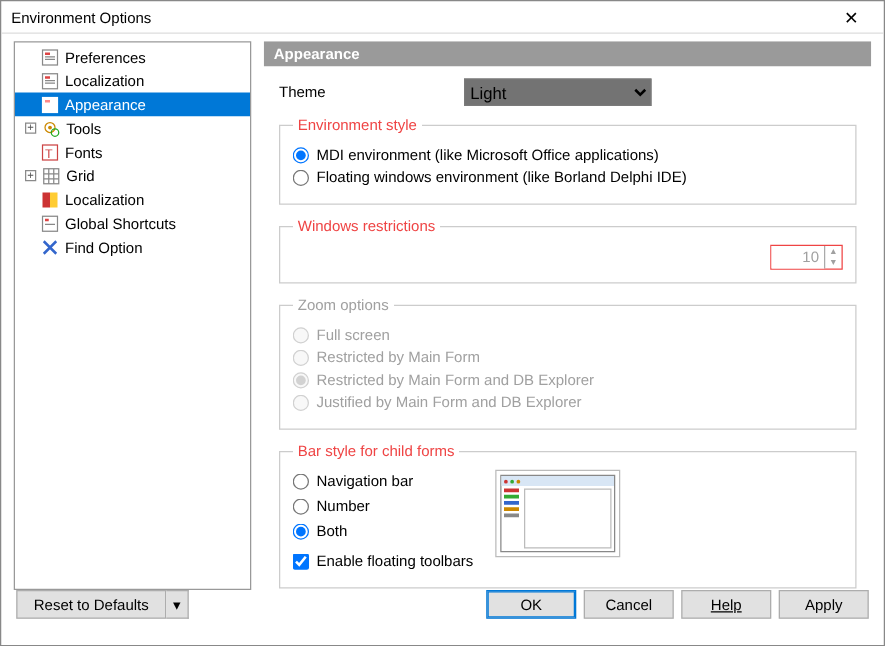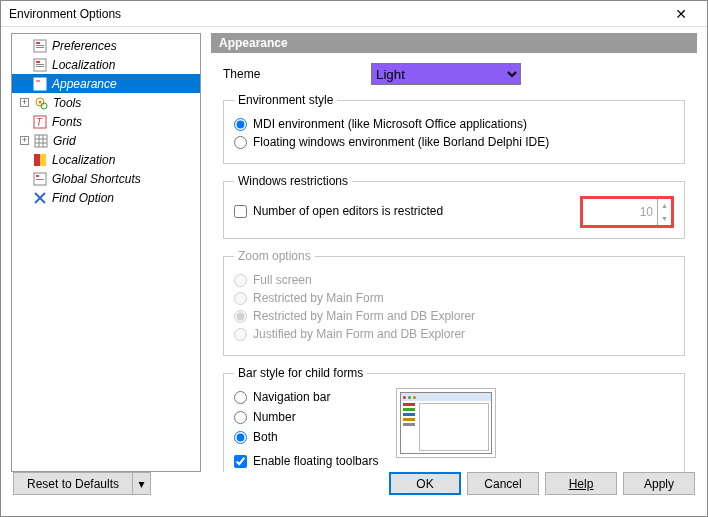--- a/index.html
+++ b/index.html
@@ -3,40 +3,40 @@
 <meta charset="utf-8">
 <style>
 * { box-sizing: border-box; margin: 0; padding: 0; }
 body { font-family: "Segoe UI", Tahoma, sans-serif; font-size: 12px; color: #000; background: #fff; }
 .window { width: 708px; height: 517px; border: 1px solid #888; display: flex; flex-direction: column; }
 .titlebar { height: 26px; display: flex; align-items: center; padding: 0 6px 0 8px; border-bottom: 1px solid #ddd; }
 .titlebar .title { flex: 1; }
 .titlebar .close { width: 40px; height: 100%; display: flex; align-items: center; justify-content: center; font-size: 14px; }
 .body { flex: 1; display: flex; padding: 6px 10px 0 10px; gap: 10px; overflow: hidden; }
 .tree { width: 190px; border: 1px solid #999; background: #fff; padding: 2px 0; overflow: auto; }
-.row { position: relative; height: 19px; display: flex; align-items: center; gap: 4px; padding-right: 4px; cursor: default; white-space: nowrap; font-style: italic; }
+.row { position: relative; height: 19px; display: flex; align-items: center; gap: 4px; padding-right: 4px; cursor: default; white-space: nowrap; }
 .row .exp { width: 9px; height: 9px; border: 1px solid #8a8a8a; display: flex; align-items: center; justify-content: center; font-size: 9px; line-height: 1; color: #555; margin-left: 4px; }
 .row.d1 { padding-left: 20px; }
 .row.d0 { padding-left: 4px; }
 .row.sel { background: #0078d7; color: #fff; }
 .row .ico { width: 16px; height: 16px; display: flex; align-items: center; justify-content: center; }
 .content { flex: 1; display: flex; flex-direction: column; overflow: hidden; }
 .header { background: #9a9a9a; color: #fff; font-weight: bold; padding: 3px 8px; }
 .panel { flex: 1; padding: 10px 12px 4px 12px; overflow: auto; }
 .field-row { display: flex; align-items: center; margin-bottom: 8px; gap: 8px; }
 .field-label { width: 140px; }
-select { width: 150px; height: 22px; border: 1px solid #7a7a7a; background: #8b5cf6; }
+select { width: 150px; height: 22px; border: 1px solid #7a7a7a; background: #737373; }
 fieldset { border: 1px solid #ccc; margin-bottom: 10px; padding: 8px 10px 10px 10px; position: relative; }
-legend { padding: 0 4px; color: #000000; }
+legend { padding: 0 4px; color: #ef4444; }
 .radio, .check { display: flex; align-items: center; gap: 6px; margin: 2px 0 4px 0; }
 .radio input, .check input { width: 13px; height: 13px; }
 .disabled, .disabled * { color: #a0a0a0 !important; }
 .numrow { display: flex; align-items: center; gap: 12px; }
 .numrow .filler { flex: 1; }
-.spinner { display: flex; border: 3px solid #ef4444; height: 32px; padding-left: 32px; }
+.spinner { display: flex; border: 1px solid #ef4444; height: 20px; }
 .spinner input { width: 42px; border: none; text-align: right; padding: 0 4px; font-size: 12px; background: #fff; color: #a0a0a0; }
 .spinner .arrows { width: 14px; display: flex; flex-direction: column; border-left: 1px solid #aaa; }
 .spinner .arrows div { flex: 1; display: flex; align-items: center; justify-content: center; font-size: 7px; color: #666; }
 .barstyle { display: flex; gap: 18px; }
 .barstyle .opts { display: flex; flex-direction: column; }
 .preview { width: 100px; height: 70px; border: 1px solid #bbb; background: #fff; padding: 3px; }
 .preview .mini { border: 1px solid #888; height: 100%; display: flex; flex-direction: column; }
 .preview .titlep { height: 8px; background: #d8e6f5; display: flex; align-items: center; gap: 2px; padding-left: 2px;}
 .preview .dotp { width:3px;height:3px;border-radius:50%; }
 .preview .bodyp { flex:1; display:flex; }
@@ -176,24 +176,20 @@
           </label>
           <label class="radio">
             <input type="radio" name="env" style="">
             <span>Floating windows environment (like Borland Delphi IDE)</span>
           </label>
         </fieldset>
 
         <fieldset>
           <legend>Windows restrictions</legend>
           <div class="numrow">
-            <label class="check">
-              <input type="checkbox" style="">
-              <span>Number of open editors is restricted</span>
-            </label>
             <div class="filler"></div>
             <div class="spinner disabled">
               <input disabled="" value="10" style="">
               <div class="arrows">
                 <div>▲</div>
                 <div>▼</div>
               </div>
             </div>
           </div>
         </fieldset>

